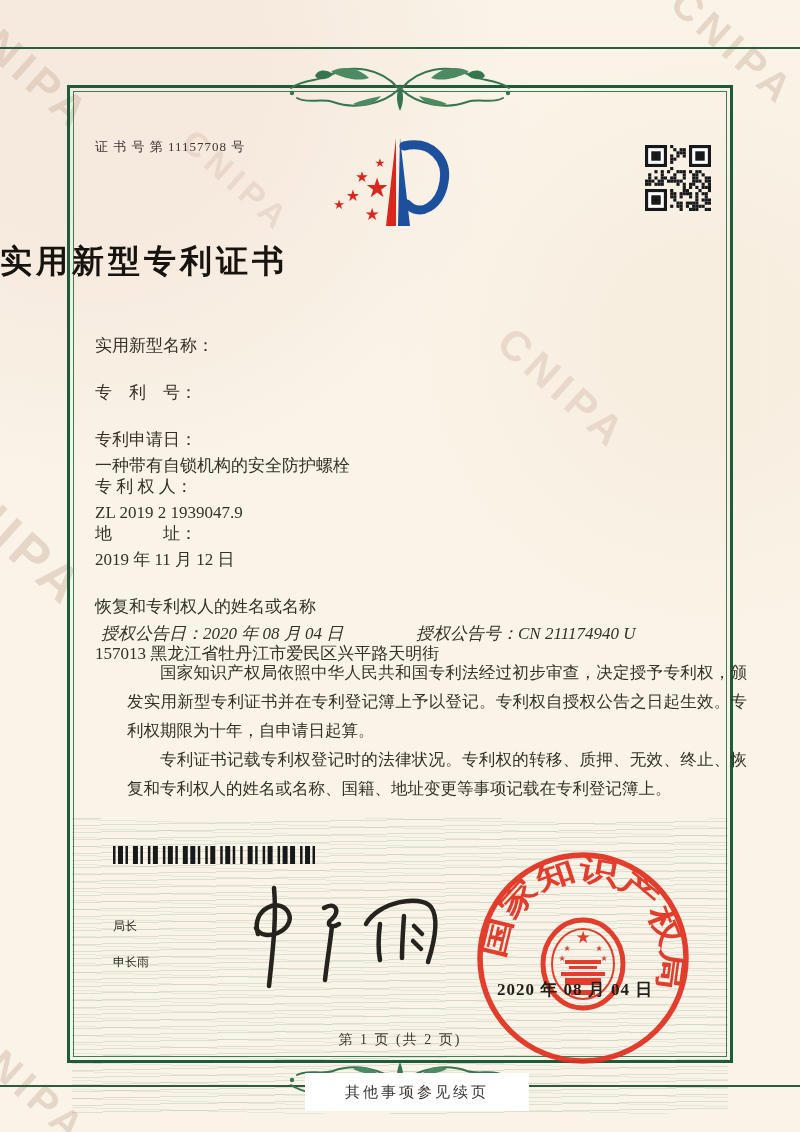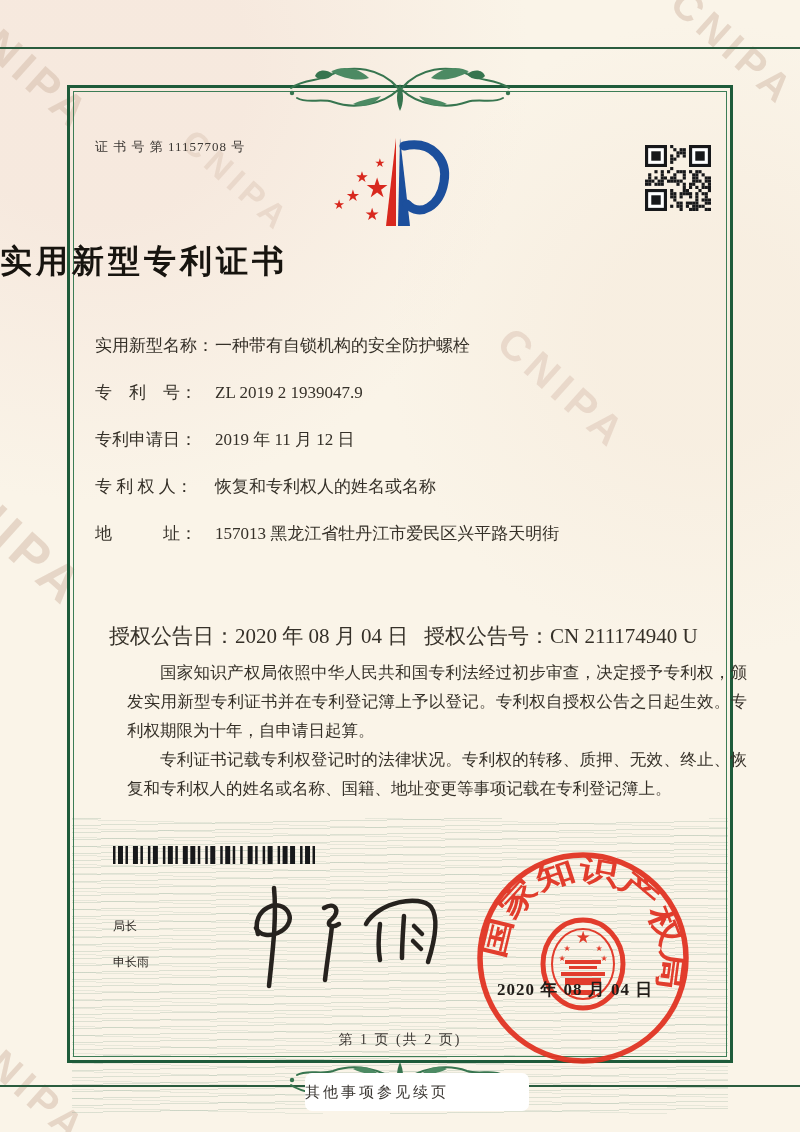--- a/index.html
+++ b/index.html
@@ -21,35 +21,35 @@
   .rule{position:absolute;left:0;width:800px;height:2px;background:#2a5c3e;z-index:2;}
   .frame-outer{position:absolute;left:67px;top:85px;width:666px;height:978px;border:3px solid #1e5b3a;
     box-sizing:border-box;z-index:3;}
   .frame-inner{position:absolute;left:3px;top:3px;right:3px;bottom:3px;border:1px solid #3c7d56;}
   .ornament{position:absolute;z-index:6;}
   
   .certno{position:absolute;left:95px;top:138px;font-size:13px;letter-spacing:1px;color:#3a3632;z-index:4;}
   .title{position:absolute;left:0;top:240px;width:651px;text-align:left;font-size:32px;font-weight:bold;
     letter-spacing:4px;color:#17140f;z-index:4;}
   .fields{position:absolute;left:95px;top:337px;width:620px;z-index:4;font-size:17px;color:#353028;}
-  .frow{display:flex;height:18px;line-height:18px;margin-bottom:29px;}
+  .frow{display:flex;height:18px;line-height:18px;margin-bottom:29px;flex-direction:column;}
   .flabel{flex:0 0 120px;}
   .fvalue{flex:1;}
-  .grant{position:absolute;left:109px;top:622px;width:630px;display:flex;font-size:21px;z-index:4;color:#353028;}
+  .grant{position:absolute;left:101px;top:622px;width:630px;display:flex;font-size:17px;z-index:4;color:#353028;font-style:italic;}
   .grant .g1{width:315px;}
   .paras{position:absolute;left:95px;top:658px;width:620px;z-index:4;font-size:16.5px;line-height:29px;
     text-align:justify;color:#353028;margin-left:32px;}
   .paras p{margin:0;text-indent:2em;}
   .officer{position:absolute;left:113px;top:908px;z-index:4;font-size:12px;color:#2c2824;line-height:36px;}
   .sealdate{position:absolute;left:497px;top:978px;z-index:5;font-size:17px;color:#211d19;letter-spacing:1px;
     font-weight:bold;}
   .pagenum{position:absolute;left:0;top:1031px;width:800px;text-align:center;font-size:14px;z-index:4;
     letter-spacing:2px;color:#3a3632;}
   .notebox{position:absolute;left:305px;top:1073px;width:224px;height:38px;line-height:38px;background:#ffffff;
-    font-size:15px;letter-spacing:3px;z-index:7;color:#3a3632;border-radius:7px;}
+    text-align:center;font-size:15px;letter-spacing:3px;z-index:7;color:#3a3632;}
   .logo{position:absolute;left:330px;top:132px;width:140px;height:100px;z-index:4;}
   .logo .star{position:absolute;color:#d8281e;transform:translate(-50%,-50%);line-height:1;
     font-family:"DejaVu Sans",sans-serif;}
   .qr{position:absolute;left:645px;top:145px;width:66px;height:66px;z-index:4;}
   .barcode{position:absolute;left:113px;top:846px;width:207px;height:18px;z-index:4;}
   .signature{position:absolute;left:228px;top:878px;width:230px;height:115px;z-index:5;}
   .seal{position:absolute;left:473px;top:848px;width:220px;height:220px;z-index:5;opacity:.93;}
 </style>
 </head>
 <body>

